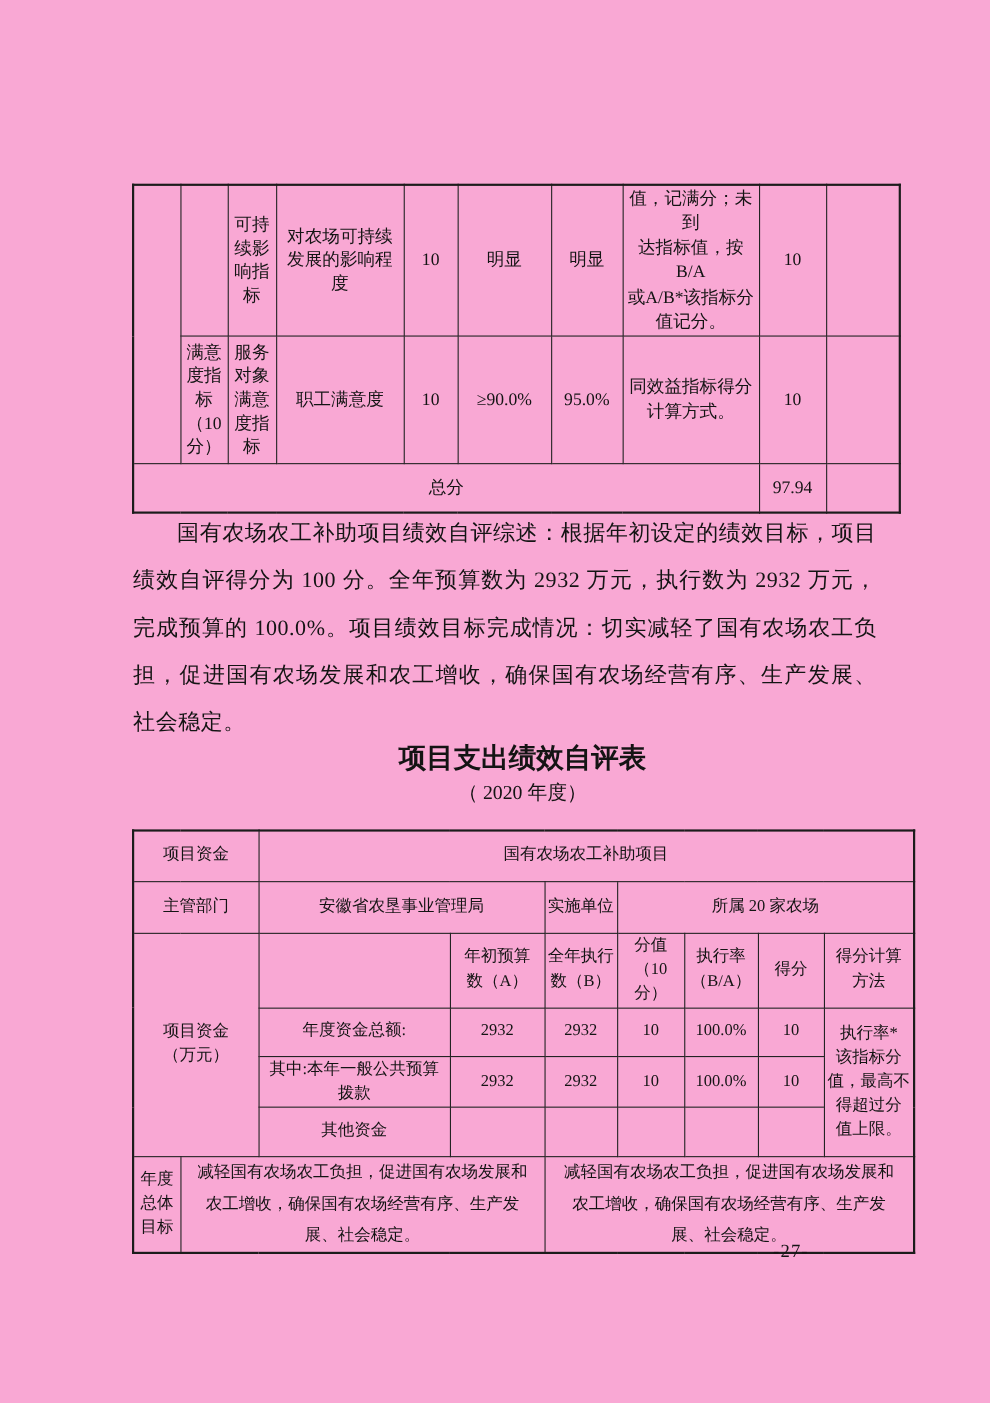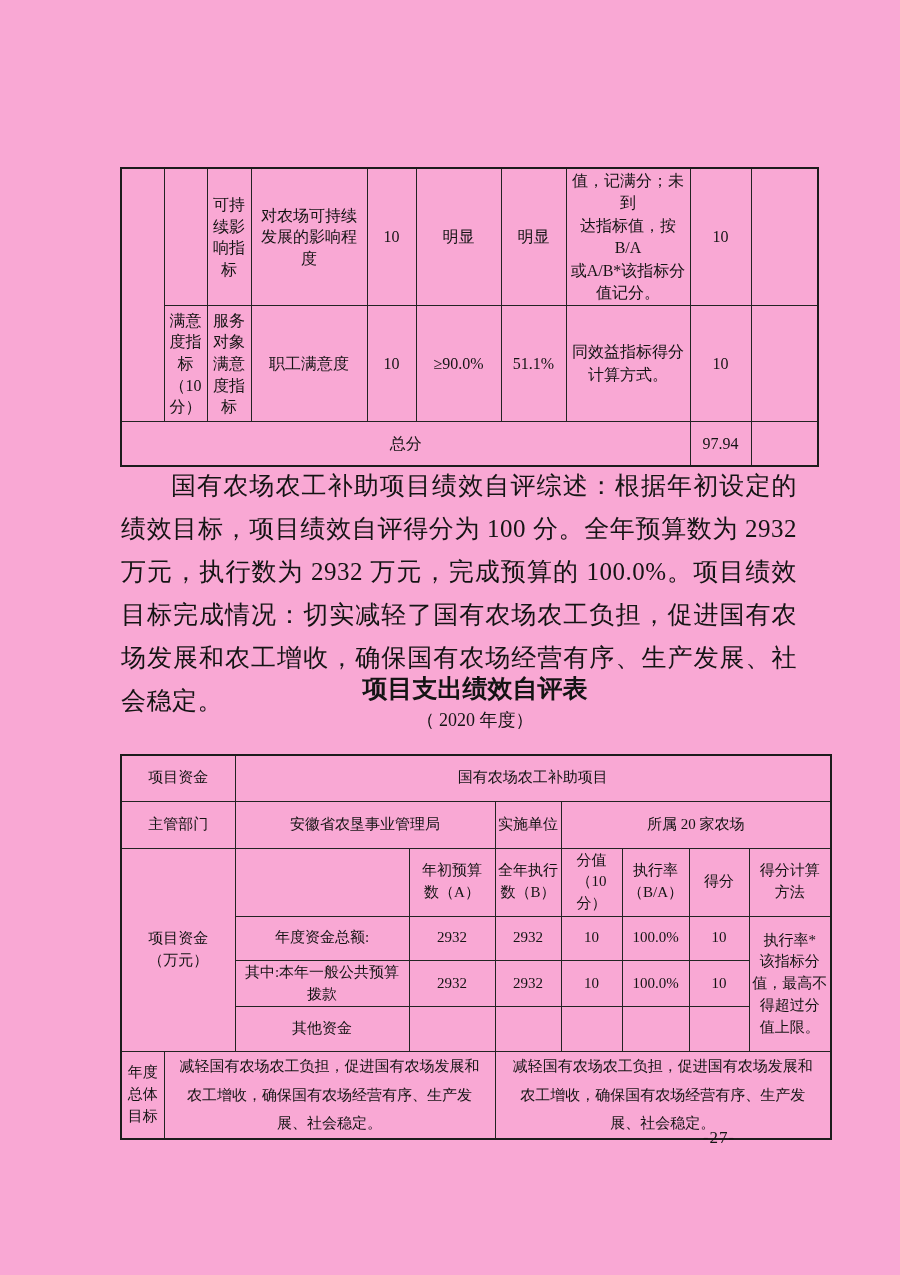--- a/index.html
+++ b/index.html
@@ -20,21 +20,21 @@
     overflow:hidden;
   }
   .tbl{border:2px solid #1c1c1c;}
   .pre{white-space:pre-line;}
   
   .top-table{left:120px;top:167px;width:697px;font-size:16px;line-height:1.35;}
   .top-table td.small{font-size:16px;line-height:1.4;}
   
   .summary{
     position:absolute;left:121px;top:464px;width:676px;
-    font-size:25px;line-height:43px;letter-spacing:0.5px;
+    font-size:20px;line-height:43px;letter-spacing:0.5px;
     text-align:justify;text-indent:2em;margin:0;
   }
   
   .title{
     position:absolute;left:120px;top:672px;width:710px;margin:0;
     text-align:center;font-size:25px;font-weight:700;
     font-family:"Liberation Sans","DejaVu Sans",sans-serif;
   }
   .subtitle{
     position:absolute;left:120px;top:708px;width:710px;
@@ -95,21 +95,21 @@
 （10
 分）</td>
       <td class="pre">服务
 对象
 满意
 度指
 标</td>
       <td>职工满意度</td>
       <td>10</td>
       <td>≥90.0%</td>
-      <td>51.1%</td>
+      <td>95.0%</td>
       <td class="pre small">同效益指标得分
 计算方式。</td>
       <td>10</td>
       <td></td>
     </tr>
     <tr style="height:44px">
       <td colspan="8">总分</td>
       <td>97.94</td>
       <td></td>
     </tr>

